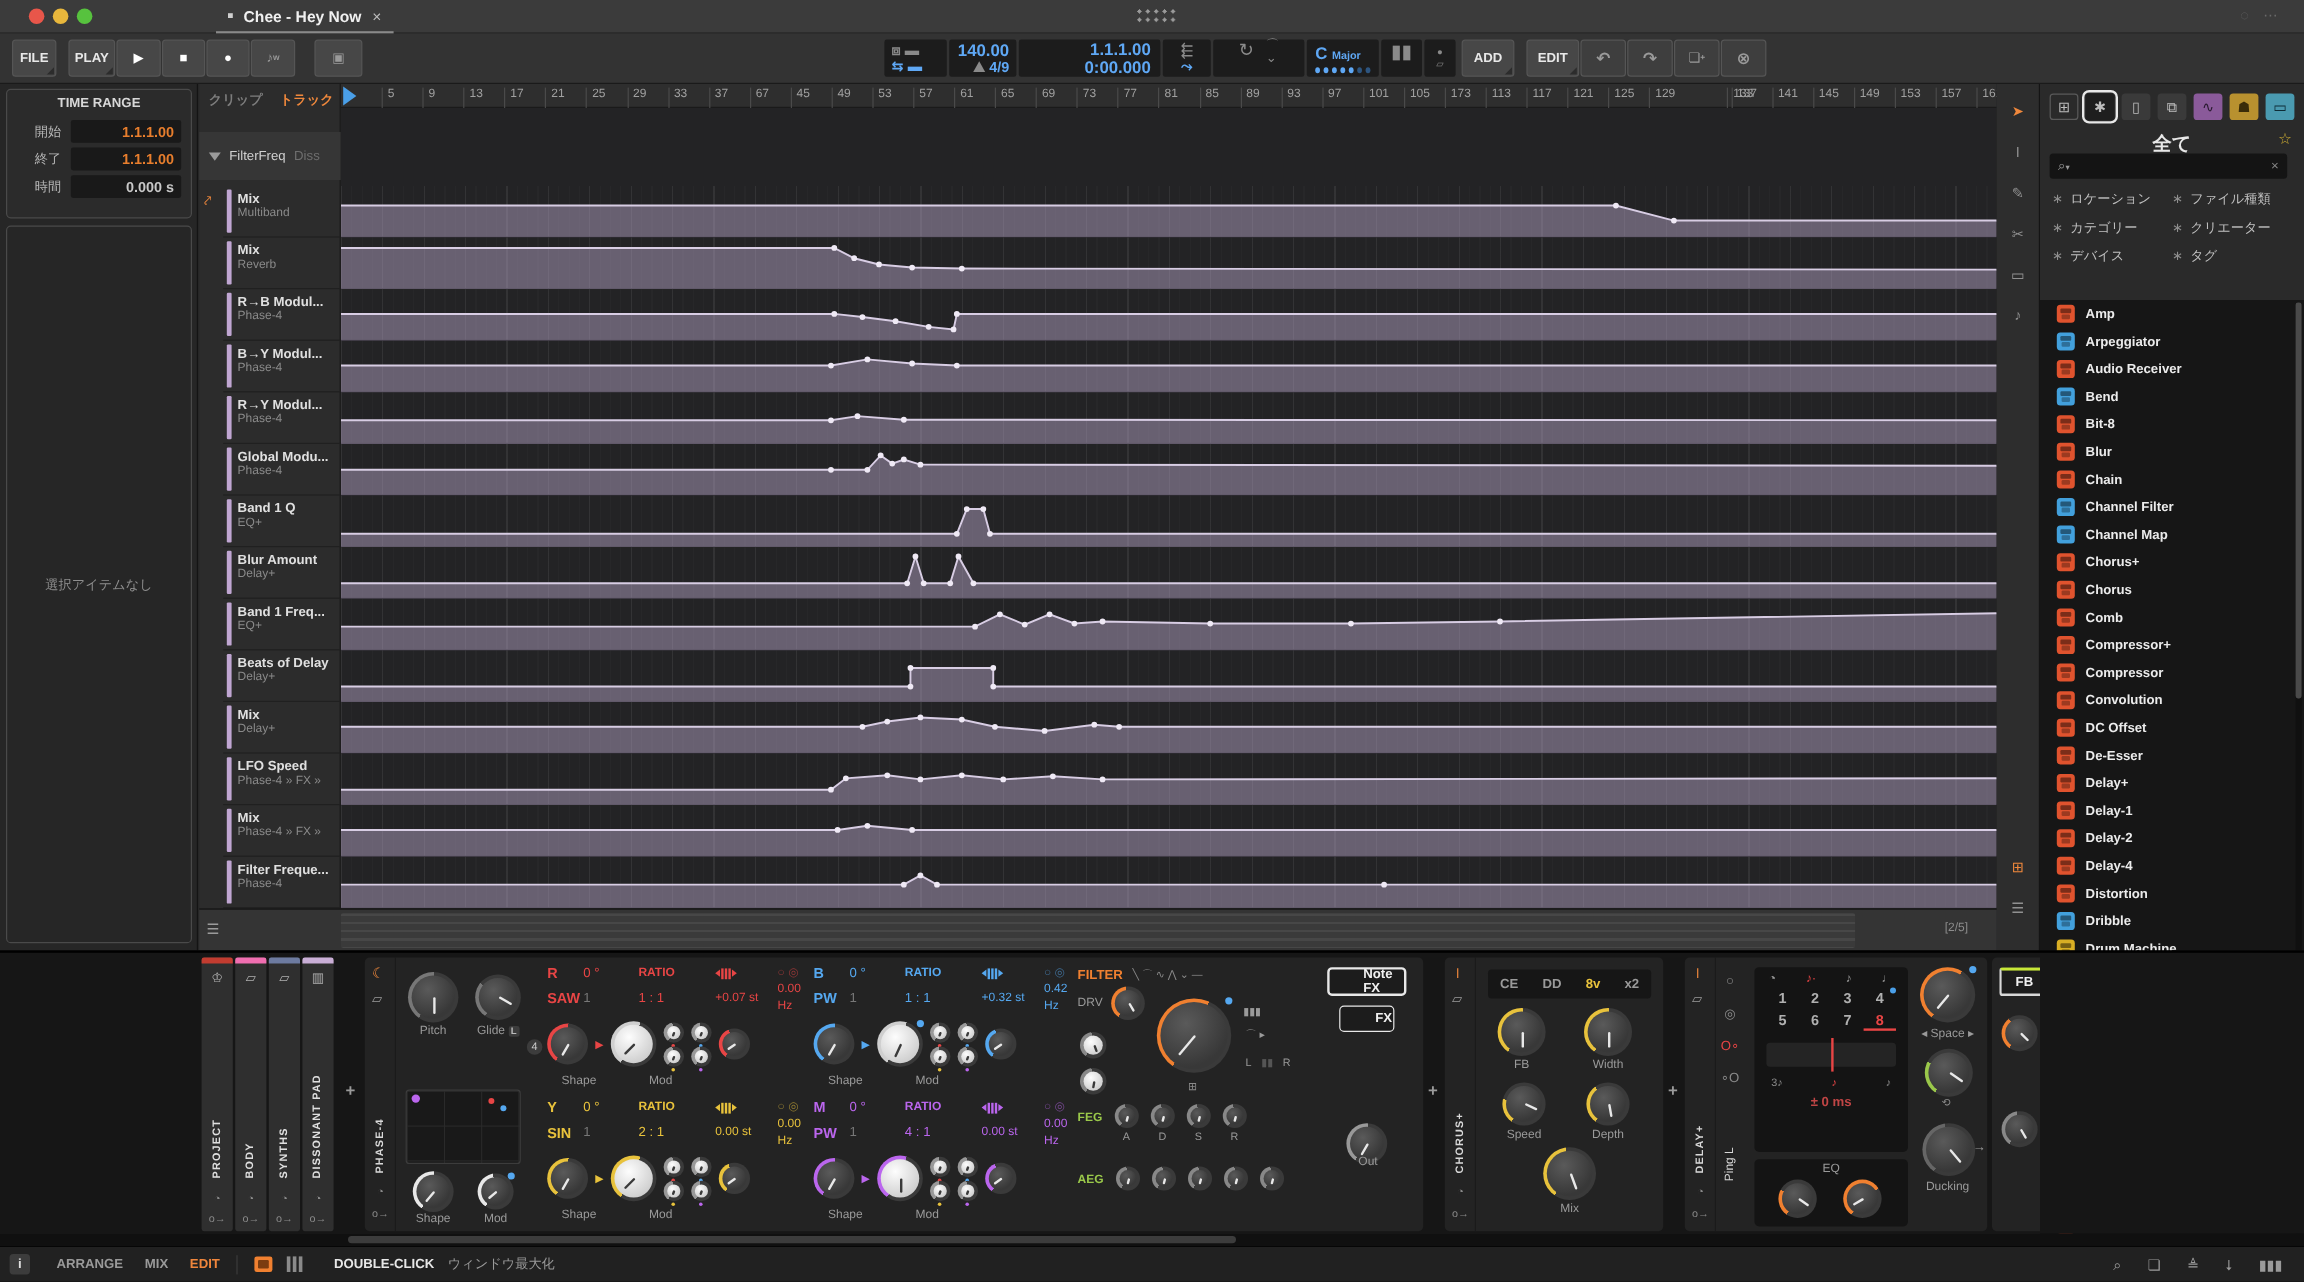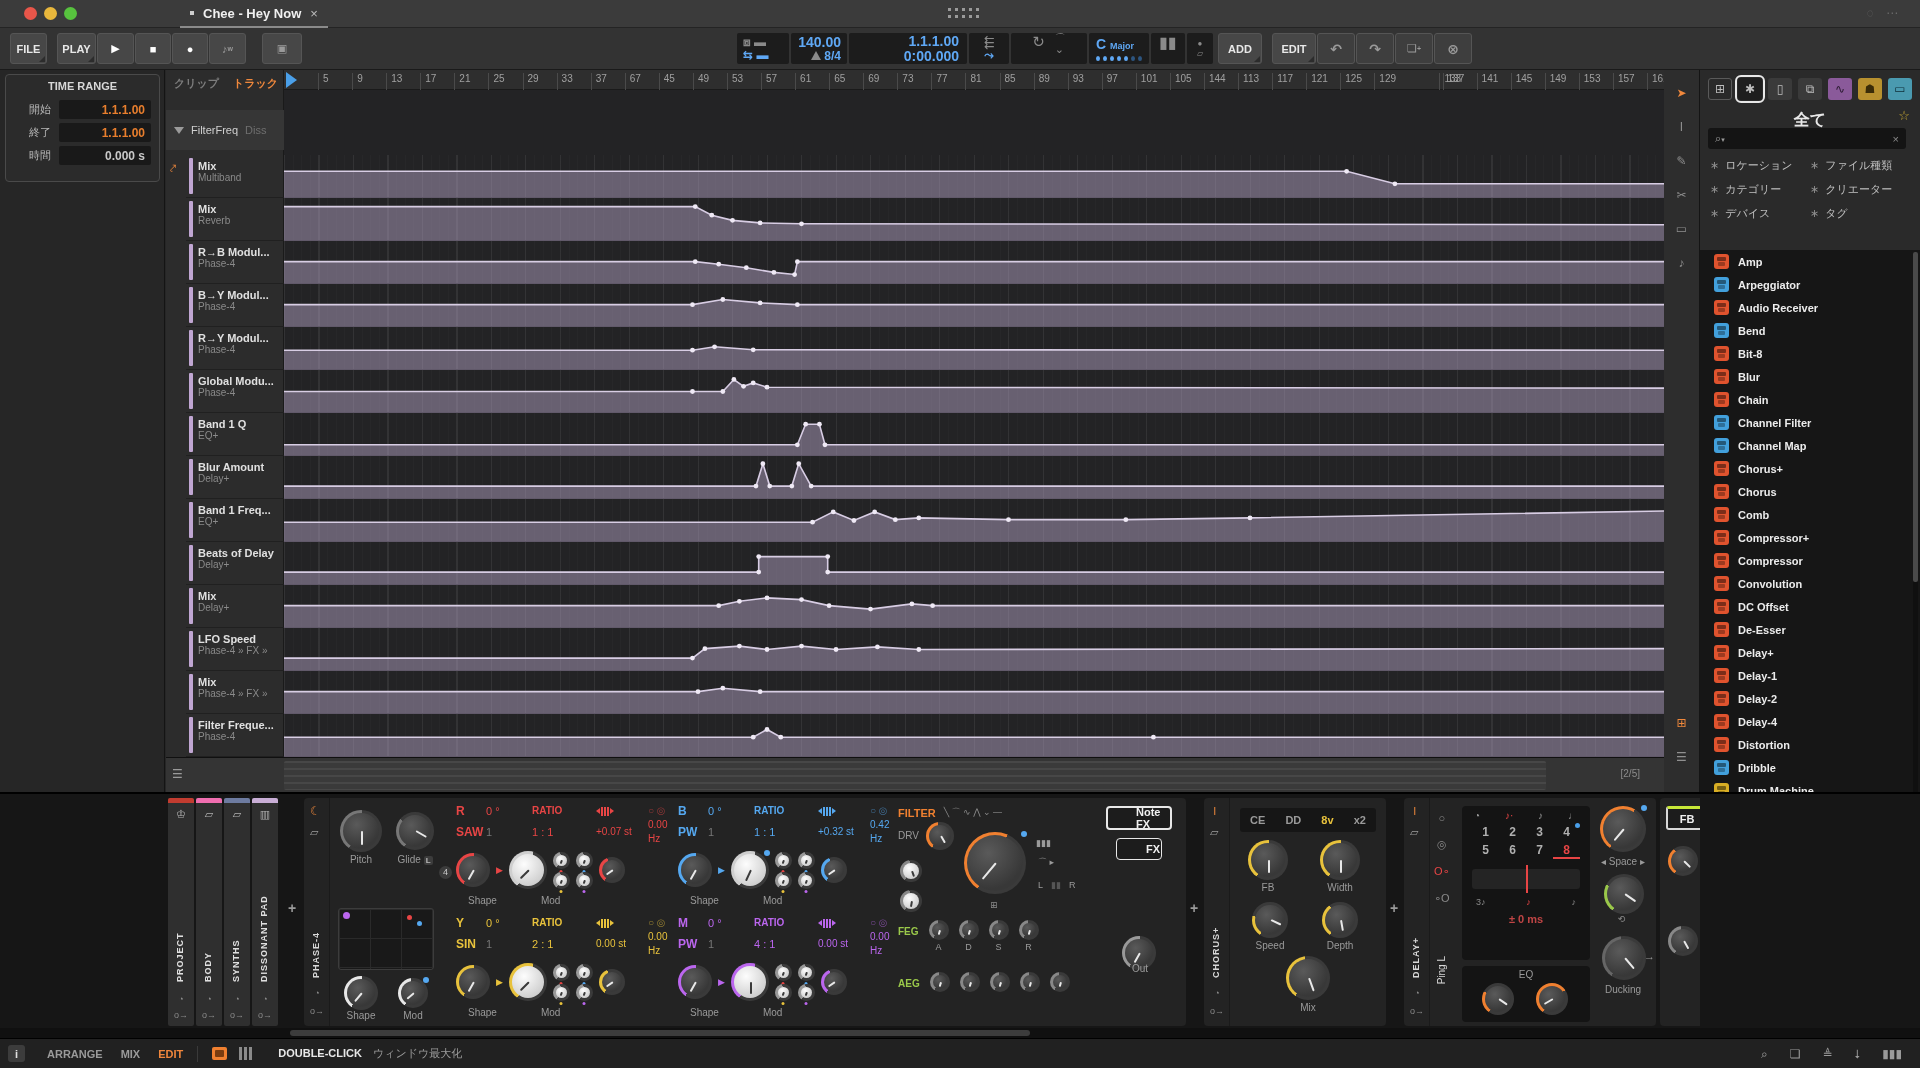--- a/index.html
+++ b/index.html
@@ -254,21 +254,21 @@
     <div class="tbtn" style="left:262px;width:40px">
         <span class="ic">▣</span>
       </div>
 
     <div class="disp" style="left:737px;width:52px;padding:0 6px">
       <span class="r2 gray">⧈ ▬</span>
       <span class="r2 blue">⇆ ▬</span>
     </div>
     <div class="disp" style="left:791px;width:56px;align-items:flex-end;padding:0 6px">
       <span class="r1">140.00</span>
-      <span class="r2"><i class="metro"></i> <span>8/4</span></span>
+      <span class="r2"><i class="metro"></i> <span>4/9</span></span>
     </div>
     <div class="disp" style="left:849px;width:118px;align-items:flex-end;padding:0 8px">
       <span class="r1">1.1.1.00</span>
       <span class="r1">0:00.000</span>
     </div>
     <div class="disp" style="left:969px;width:40px;align-items:center">
       <span class="r2 gray">⬱</span>
       <span class="r2 blue">⤳</span>
     </div>
     <div class="disp" style="left:1011px;width:76px;flex-direction:row;gap:10px;justify-content:center">
@@ -322,20 +322,23 @@
           </div>
           <div class="lp-row">
             <span class="lab">終了</span>
             <span class="val accent">1.1.1.00</span>
           </div>
           <div class="lp-row">
             <span class="lab">時間</span>
             <span class="val plain">0.000 s</span>
           </div>
         </div>
+    </div>
+    <div class="lp-box lp-empty" style="top:118px;height:598px;background:#262626">
+      <span>選択アイテムなし</span>
     </div>
   </div>
 
   <div class="abs lanecol">
     <div class="ed-tabs">
       <span class="t1">クリップ</span>
       <span class="t2">トラック</span>
     </div>
     <div class="filterrow">
       <span class="funnel"></span>
@@ -426,21 +429,21 @@
         <div class="tick" style="left: 579.259px;">69</div>
         <div class="tick" style="left: 613.333px;">73</div>
         <div class="tick" style="left: 647.407px;">77</div>
         <div class="tick" style="left: 681.481px;">81</div>
         <div class="tick" style="left: 715.556px;">85</div>
         <div class="tick" style="left: 749.63px;">89</div>
         <div class="tick" style="left: 783.704px;">93</div>
         <div class="tick" style="left: 817.778px;">97</div>
         <div class="tick" style="left: 851.852px;">101</div>
         <div class="tick" style="left: 885.926px;">105</div>
-        <div class="tick" style="left: 920px;">144</div>
+        <div class="tick" style="left: 920px;">173</div>
         <div class="tick" style="left: 954.074px;">113</div>
         <div class="tick" style="left: 988.148px;">117</div>
         <div class="tick" style="left: 1022.22px;">121</div>
         <div class="tick" style="left: 1056.3px;">125</div>
         <div class="tick" style="left: 1090.37px;">129</div>
         <div class="tick" style="left: 1124.44px; margin-left: 31px;">133</div>
         <div class="tick" style="left: 1158.52px;">137</div>
         <div class="tick" style="left: 1192.59px;">141</div>
         <div class="tick" style="left: 1226.67px;">145</div>
         <div class="tick" style="left: 1260.74px;">149</div>

